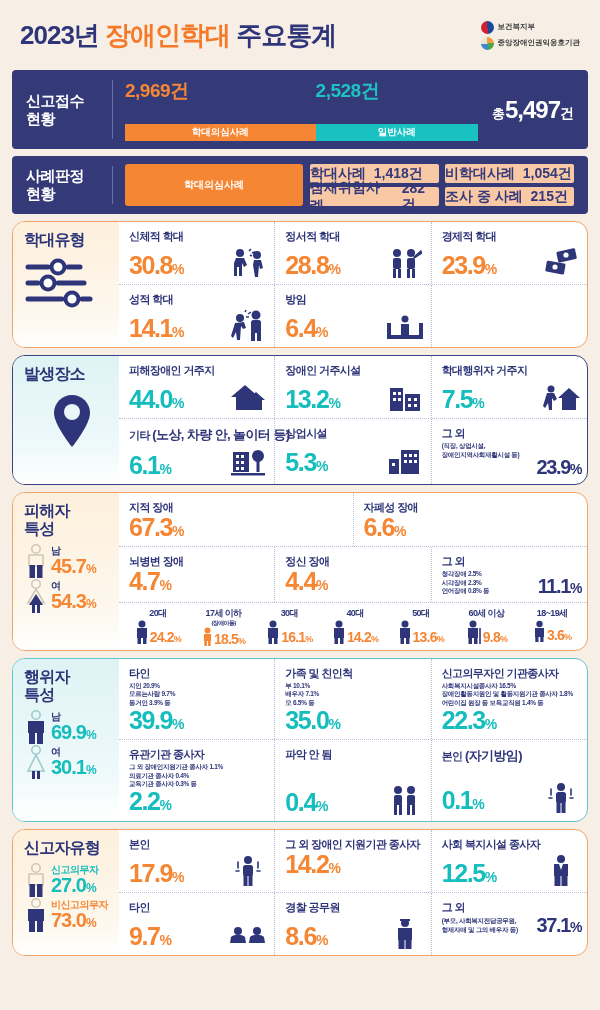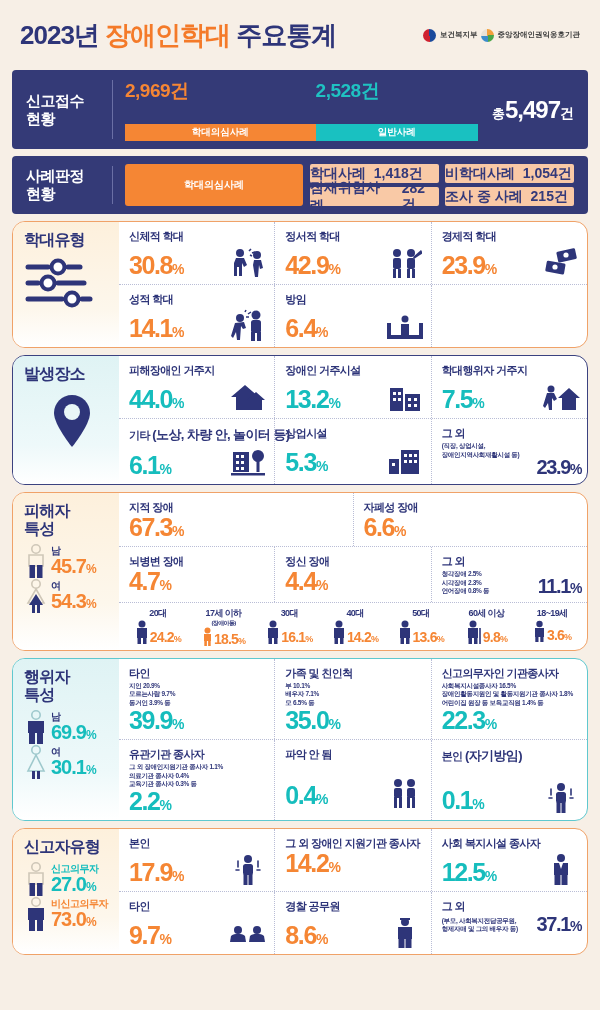--- a/index.html
+++ b/index.html
@@ -10,21 +10,21 @@
     overflow: hidden;
     position: relative;
   }
   .page { width: 600px; height: 716px; position: relative; padding: 0 12px; }
 
   
   .header { height: 70px; display: flex; align-items: center; justify-content: space-between; padding: 0 8px; }
   .title { font-size: 26px; font-weight: bold; letter-spacing: -1px; white-space: nowrap; }
   .t-navy { color: #2e3579; }
   .t-orange { color: #f47a29; }
-  .logos { display: flex; flex-direction: row; gap: 3px; align-items: flex-start; }
+  .logos { display: flex; flex-direction: column; gap: 3px; align-items: flex-start; }
   .logo-row { display: flex; align-items: center; gap: 4px; }
   .logo-mark { width: 13px; height: 13px; border-radius: 50%; flex: none; }
   .logo-a { background: conic-gradient(#1b4a9c 0 50%, #cf2130 50% 100%); }
   .logo-b { background: conic-gradient(#f2a03d 0 25%, #4aa648 25% 50%, #3c8ccc 50% 75%, #e8e2d8 75% 100%); }
   .logo-text { font-size: 7.5px; font-weight: bold; color: #3a3a3a; white-space: nowrap; }
 
   
   .navybar {
     background: #343a77; border-radius: 4px; margin-bottom: 7px;
     display: flex; align-items: center; padding: 8px 14px;
@@ -220,21 +220,21 @@
                   <g stroke="#2e3579" stroke-width="1.6" fill="none">
                     <path d="M19 5l2-2M22 7l3-1M20 9l2 1"></path>
                   </g>
                 </svg>
             </div>
           </div>
         </div>
         <div class="cell">
           <div class="cell-head">정서적 학대</div>
           <div class="valrow">
-            <div class="val orange"><span>42.9</span><span class="pct">%</span></div>
+            <div class="val orange"><span>28.8</span><span class="pct">%</span></div>
             <div class="icon-slot">
               <svg width="34" height="32" viewBox="0 0 34 32">
                   <g fill="#2e3579">
                     <circle cx="9" cy="7" r="4"></circle>
                     <rect x="5" y="12" width="8" height="11" rx="2"></rect>
                     <rect x="5" y="23" width="3" height="9"></rect>
                     <rect x="10" y="23" width="3" height="9"></rect>
                     <circle cx="23" cy="7" r="4"></circle>
                     <rect x="19" y="12" width="8" height="11" rx="2"></rect>
                     <rect x="19" y="23" width="3" height="9"></rect>
@@ -646,21 +646,21 @@
       <div class="row divider">
         <div class="cell">
           <div class="cell-head">유관기관 종사자</div>
           <div class="cell-sub" style="white-space:pre-line">그 외 장애인지원기관 종사자 1.1%
 의료기관 종사자 0.4%
 교육기관 종사자 0.3% 등</div>
           <div class="val teal"><span>2.2</span><span class="pct">%</span></div>
         </div>
         <div class="cell">
           <div class="cell-head">파악 안 됨</div>
-          <div class="valrow" style="margin-top:12px">
+          <div class="valrow" style="margin-top:19px">
             <div class="val teal"><span>0.4</span><span class="pct">%</span></div>
             <div class="icon-slot">
               <svg width="32" height="30" viewBox="0 0 32 30">
                   <g fill="#2e3579">
                     <circle cx="9" cy="5" r="4"></circle>
                     <rect x="5" y="10" width="8" height="10" rx="2"></rect>
                     <rect x="5" y="19" width="3" height="11"></rect>
                     <rect x="10" y="19" width="3" height="11"></rect>
                     <circle cx="22" cy="5" r="4"></circle>
                     <rect x="18" y="10" width="8" height="10" rx="2"></rect>

